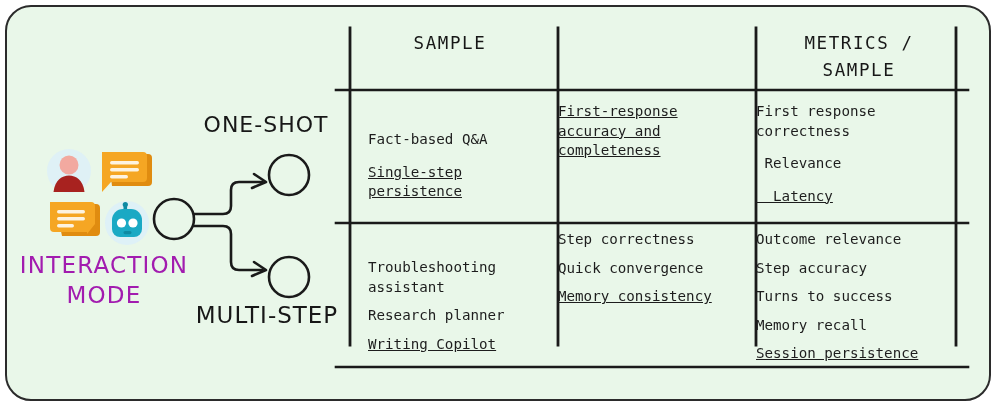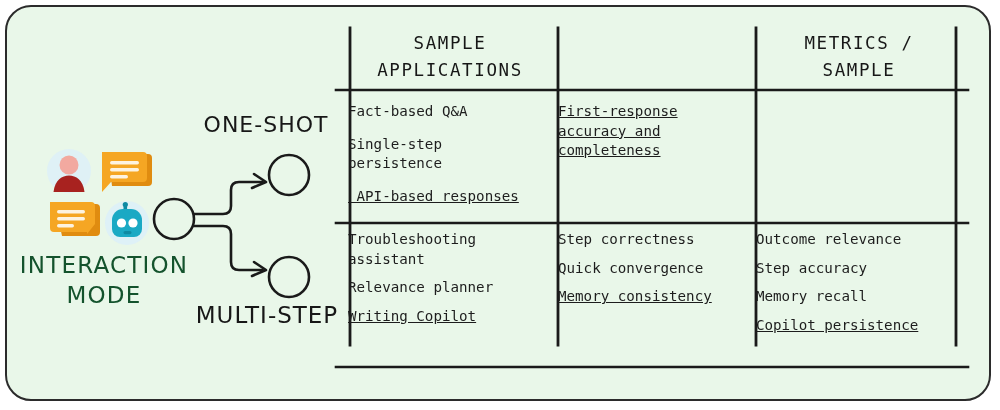--- a/index.html
+++ b/index.html
@@ -50,21 +50,21 @@
 
   .label-interaction {
     position: absolute;
     left: 6px;
     top: 250px;
     width: 196px;
     text-align: center;
     font-family: "DejaVu Sans", sans-serif;
     font-size: 23px;
     letter-spacing: 1.2px;
-    color: #14532d;
+    color: #a21caf;
     line-height: 1.32;
   }
   .label-oneshot {
     position: absolute;
     left: 196px;
     top: 112px;
     width: 140px;
     text-align: center;
     font-family: "DejaVu Sans", sans-serif;
     font-size: 22px;
@@ -109,21 +109,21 @@
     line-height: 1.38;
   }
   .cell .line {
     margin-bottom: 13px;
     white-space: pre;
   }
   .cell .line:last-child { margin-bottom: 0; text-decoration: underline; }
   .cell.tight .line { margin-bottom: 9px; }
 
   
-  .c1 { left: 12px;  width: 200px; }
+  .c1 { left: 32px;  width: 200px; margin-top: 28px; }
   .c2 { left: 222px; width: 190px; }
   .c3 { left: 420px; width: 206px; }
 
   .r1 { top: 78px; }
   .r2 { top: 206px; }
 </style>
 </head>
 <body>
 
 <div id="canvas">
@@ -201,51 +201,56 @@
     <div>INTERACTION</div>
     <div>MODE</div>
   </div>
   <div class="label-oneshot">ONE-SHOT</div>
   <div class="label-multistep">MULTI-STEP</div>
 
   <div class="table">
 
     <div class="col-head" style="left:0; width:200px;padding-left:14px;">
       <div>SAMPLE</div>
-      <div>APPLICATIONS</div>
     </div>
     <div class="col-head" style="left:420px; width:206px;">
       <div>METRICS /</div>
       <div>SAMPLE</div>
     </div>
 
     <div class="cell c1 r1">
         <div class="line">Fact-based Q&amp;A</div>
         <div class="line">Single-step
 persistence</div>
-        <div class="line"> API-based responses</div>
       </div>
     <div class="cell c2 r1">
         <div class="line">First-response
 accuracy and
 completeness</div>
       </div>
+    <div class="cell c3 r1">
+        <div class="line">First response
+correctness</div>
+        <div class="line"> Relevance</div>
+        <div class="line">  Latency</div>
+      </div>
 
     <div class="cell c1 r2 tight">
         <div class="line">Troubleshooting
 assistant</div>
-        <div class="line">Relevance planner</div>
+        <div class="line">Research planner</div>
         <div class="line">Writing Copilot</div>
       </div>
     <div class="cell c2 r2 tight">
         <div class="line">Step correctness</div>
         <div class="line">Quick convergence</div>
         <div class="line">Memory consistency</div>
       </div>
     <div class="cell c3 r2 tight">
         <div class="line">Outcome relevance</div>
         <div class="line">Step accuracy</div>
+        <div class="line">Turns to success</div>
         <div class="line">Memory recall</div>
-        <div class="line">Copilot persistence</div>
+        <div class="line">Session persistence</div>
       </div>
   </div>
 
 </div>
 
 </body></html>

